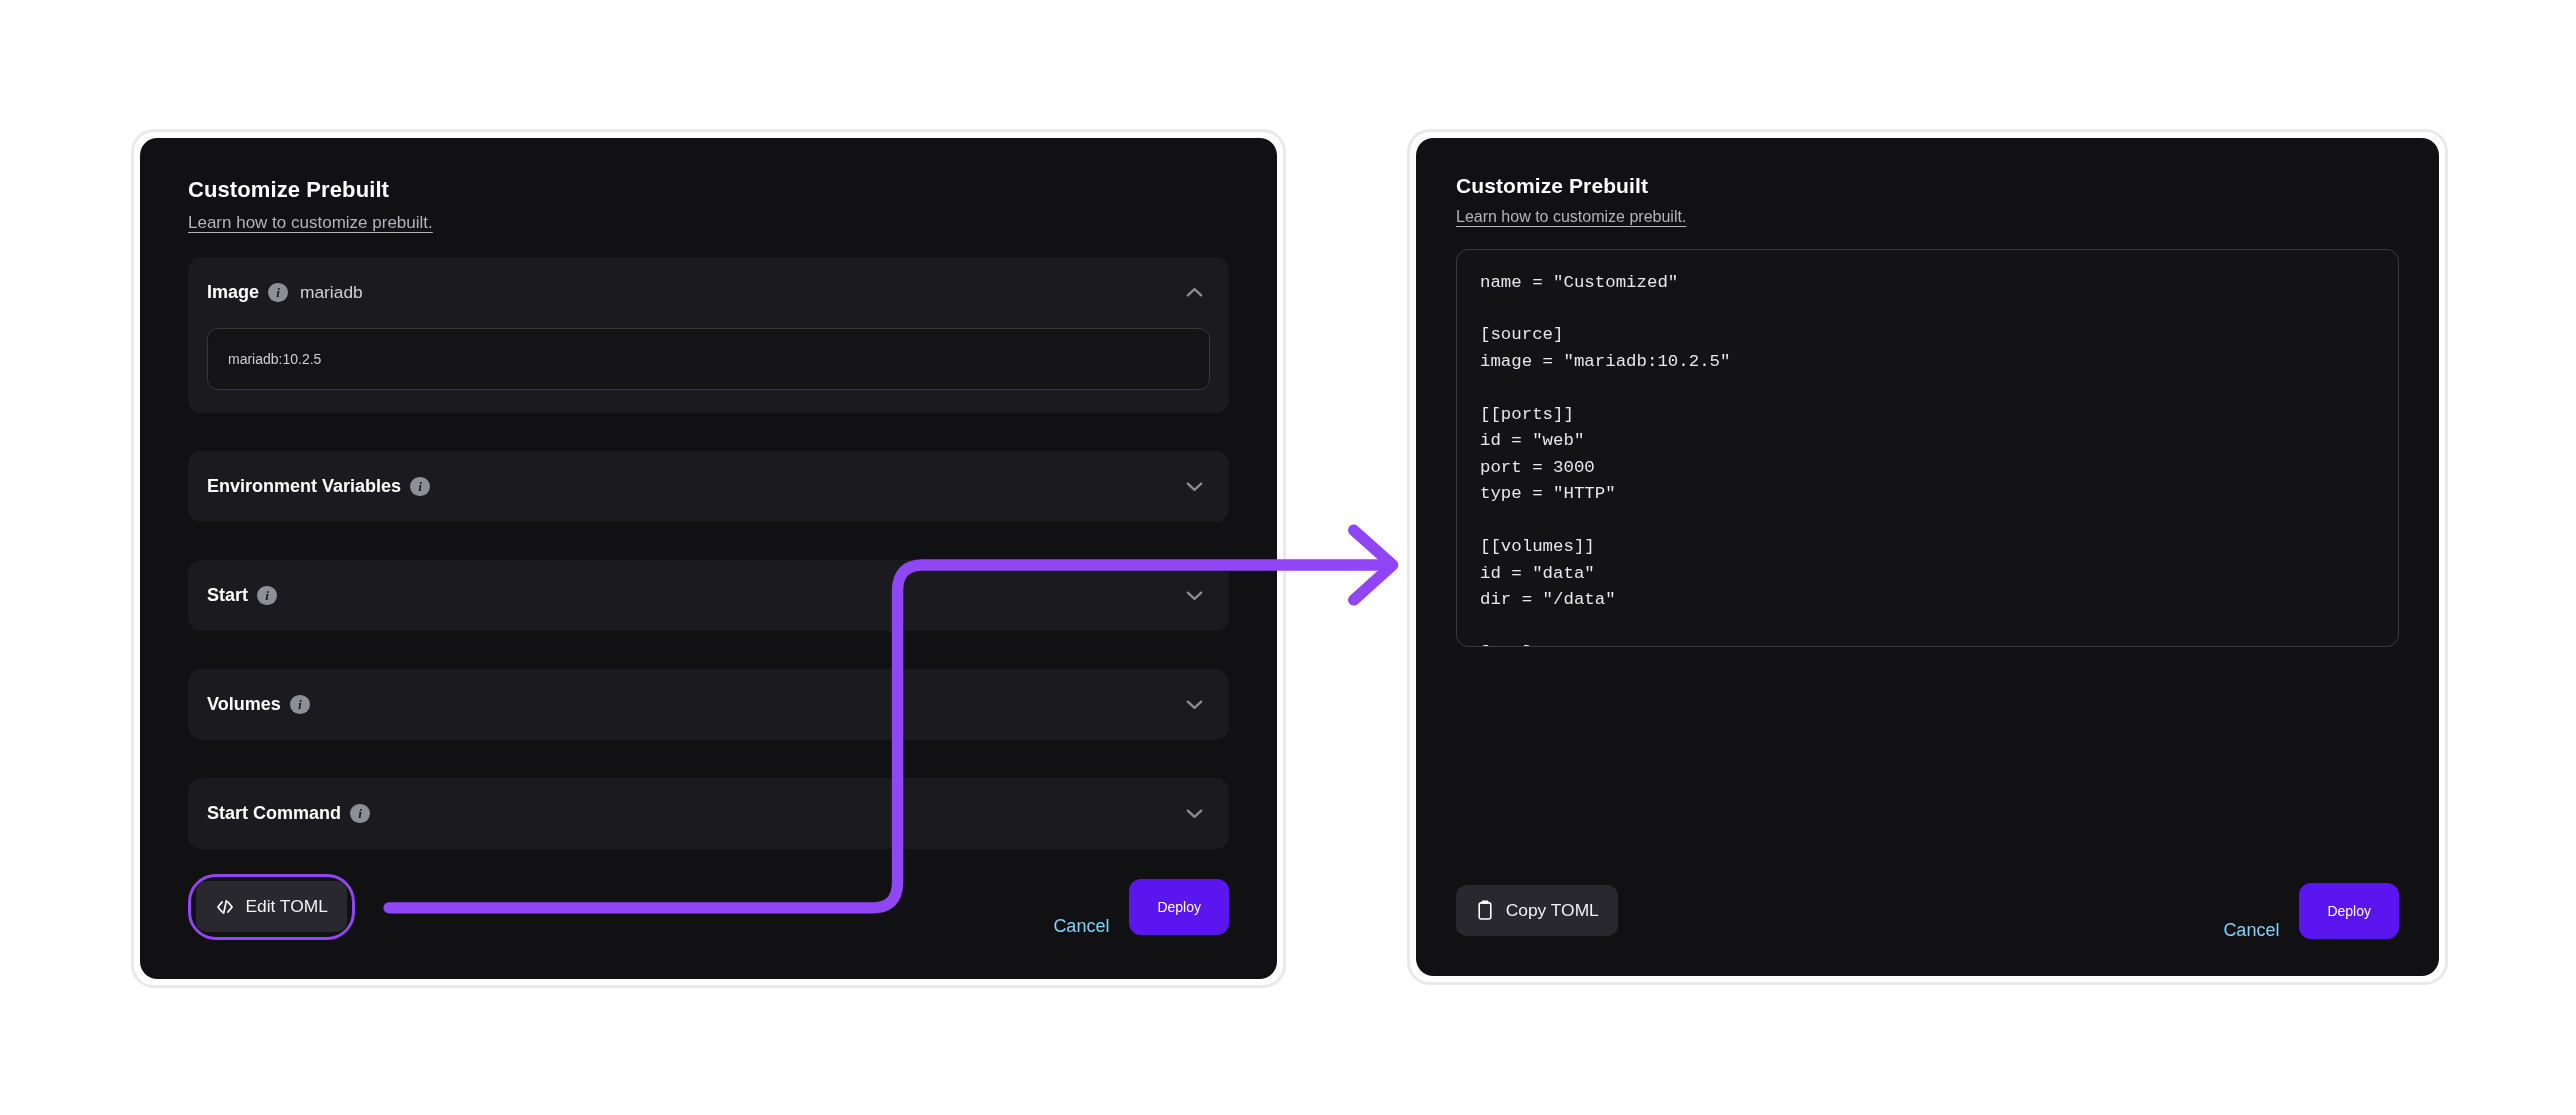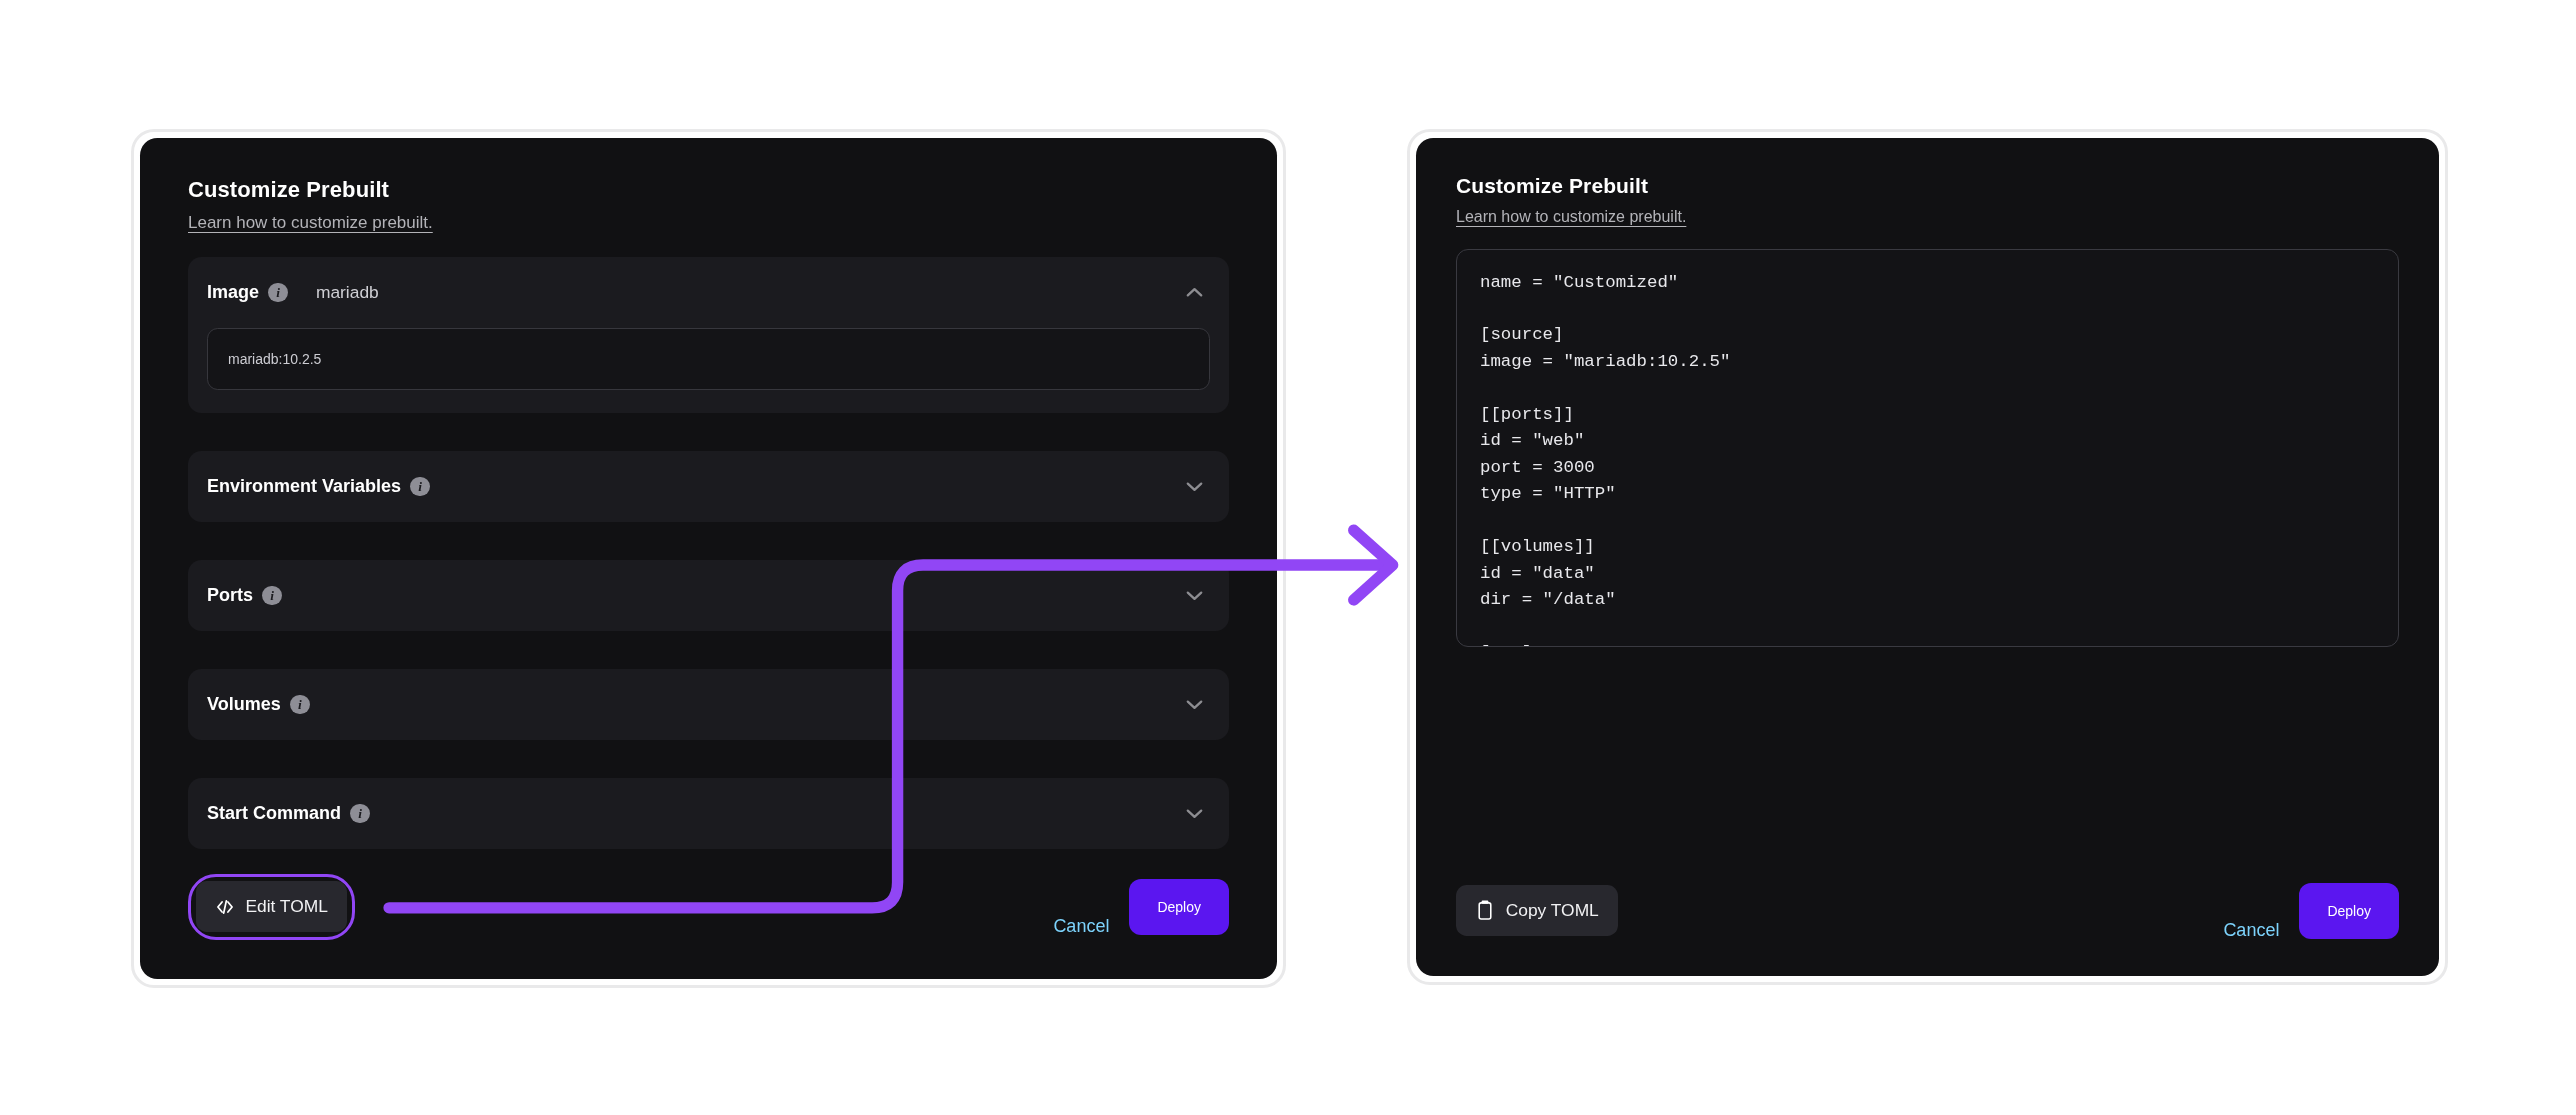--- a/index.html
+++ b/index.html
@@ -89,21 +89,21 @@
   .section-label {
     color: #ffffff;
     font-size: 18px;
     font-weight: bold;
     white-space: nowrap;
   }
   .section-value {
     color: #cfcfd4;
     font-size: 17.4px;
     font-weight: normal;
-    margin-left: 28px;
+    margin-left: 12px;
     white-space: nowrap;
   }
   .spacer { flex: 1 1 auto; }
 
   .info-icon {
     width: 19.5px; height: 19.5px;
     border-radius: 50%;
     background: #8e8e96;
     color: #1b1b1f;
     font-size: 13.4px;
@@ -258,21 +258,21 @@
             <span class="info-icon">i</span>
             <span class="spacer"></span>
             <svg class="chev" viewBox="0 0 24 24">
                 <path d="M5 9 L12 15.5 L19 9"></path>
               </svg>
           </div>
         </div>
 
         <div class="section collapsed">
           <div class="section-head">
-            <span class="section-label">Ports</span>
+            <span class="section-label">Start</span>
             <span class="info-icon">i</span>
             <span class="spacer"></span>
             <svg class="chev" viewBox="0 0 24 24">
                 <path d="M5 9 L12 15.5 L19 9"></path>
               </svg>
           </div>
         </div>
 
         <div class="section collapsed">
           <div class="section-head">

